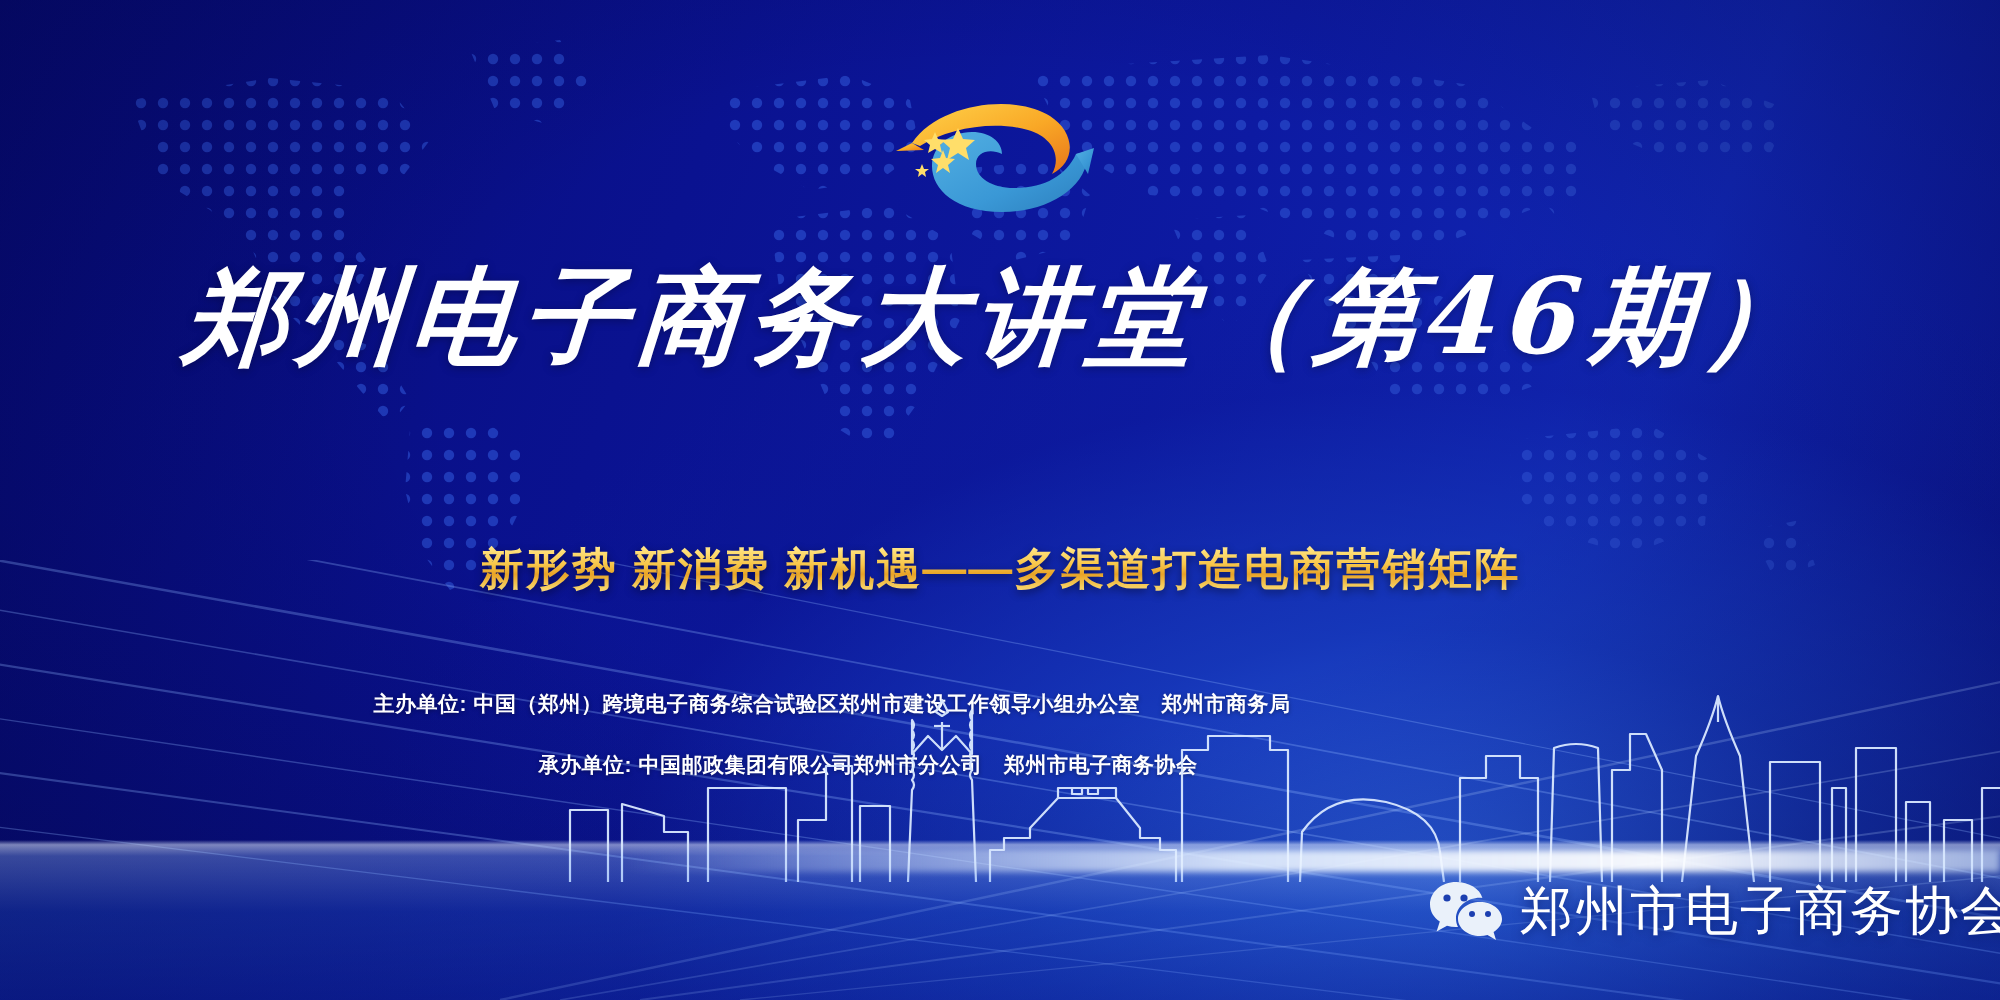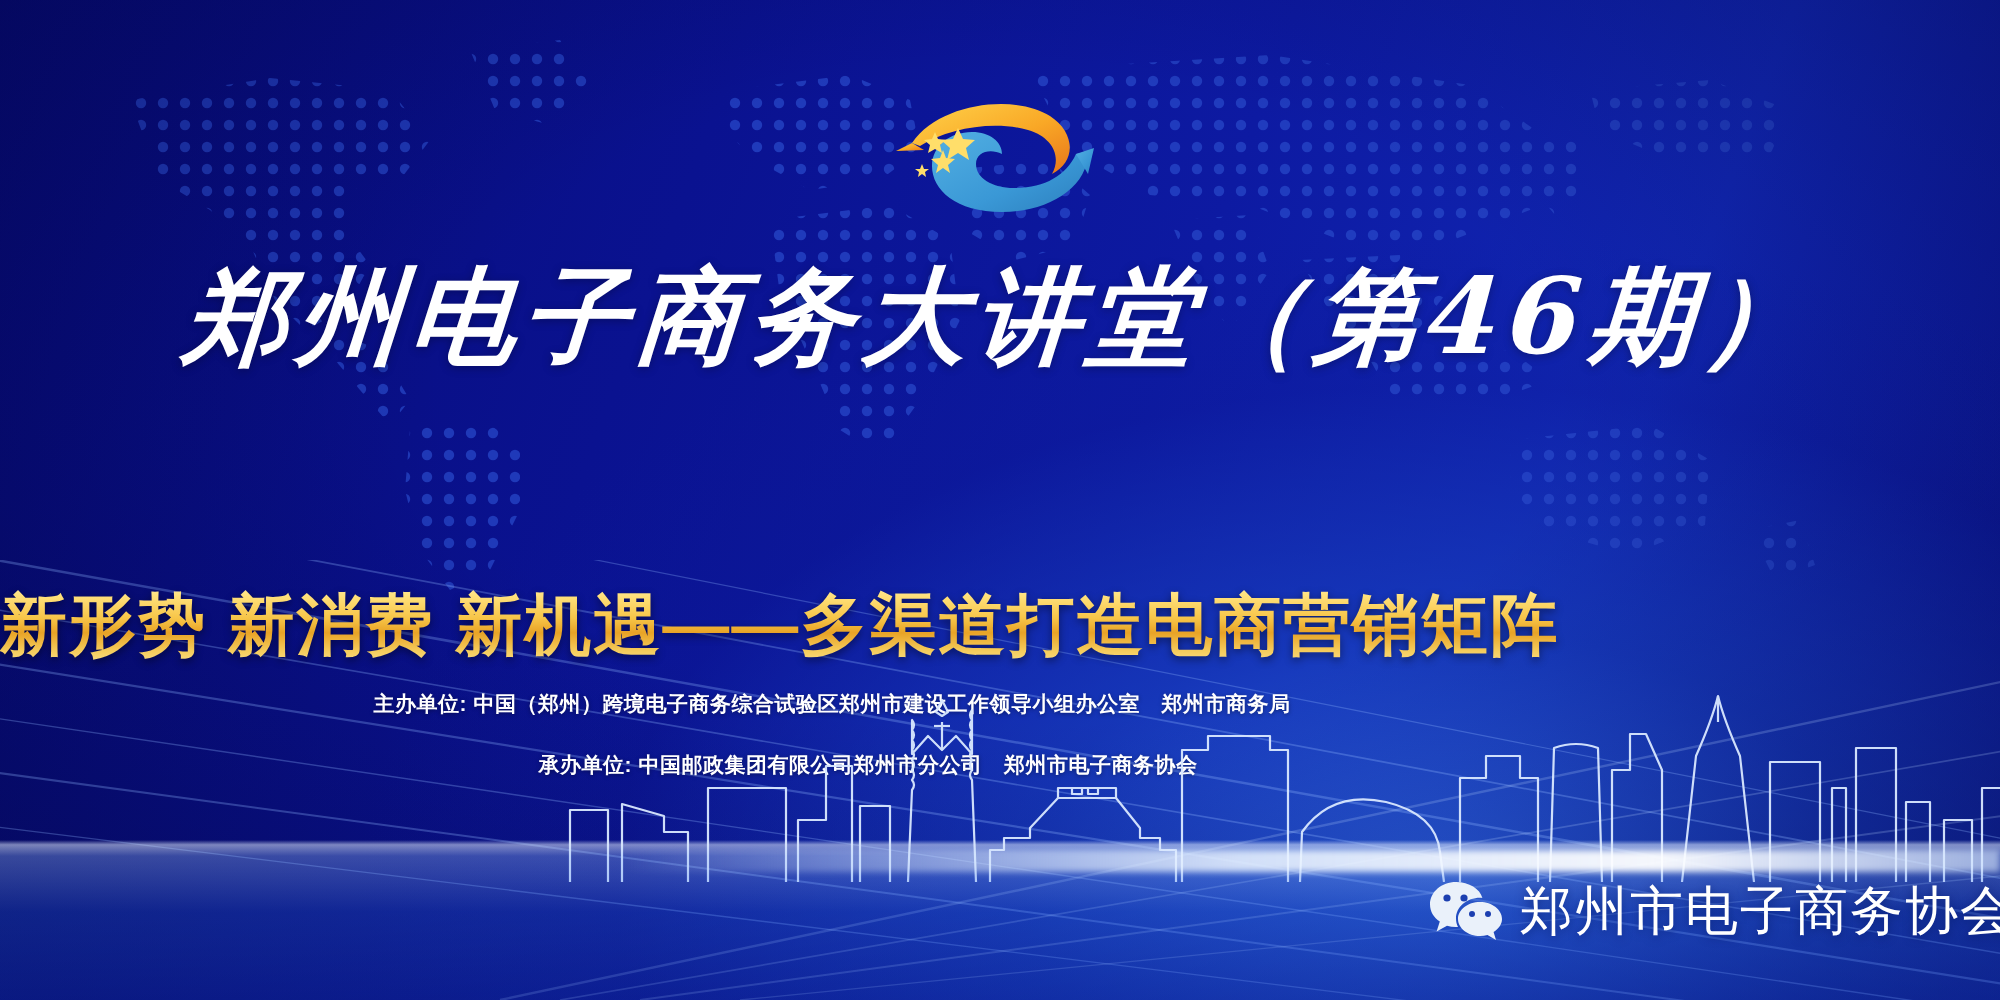--- a/index.html
+++ b/index.html
@@ -120,33 +120,33 @@
     white-space: nowrap;
     text-shadow: 0 2px 8px rgba(0,0,0,0.3);
   }
 
   
   .headline {
     position: absolute;
     left: 0;
     top: 540px;
     width: 2000px;
-    font-size: 67px;
+    text-align: center;
+    font-size: 44px;
     font-weight: 800;
     letter-spacing: 2px;
     white-space: nowrap;
     background: linear-gradient(to bottom,
         #fff0b0 0%, #ffe07a 18%, #f7c548 42%,
         #e8a326 58%, #f5cc5c 78%, #fde89b 100%);
     -webkit-background-clip: text;
     background-clip: text;
     color: transparent;
     -webkit-text-fill-color: transparent;
     filter: drop-shadow(0 3px 4px rgba(0,0,0,0.45));
-    margin-top: 40px;
   }
 
   
   .org-line {
     position: absolute;
     left: 0;
     width: 1664px;
     text-align: center;
     color: #ffffff;
     font-size: 21px;

